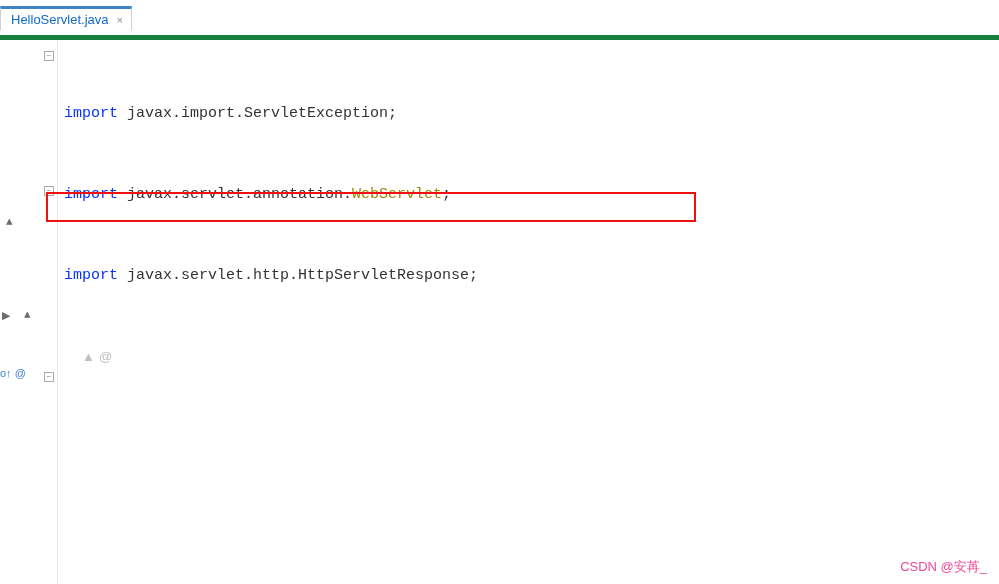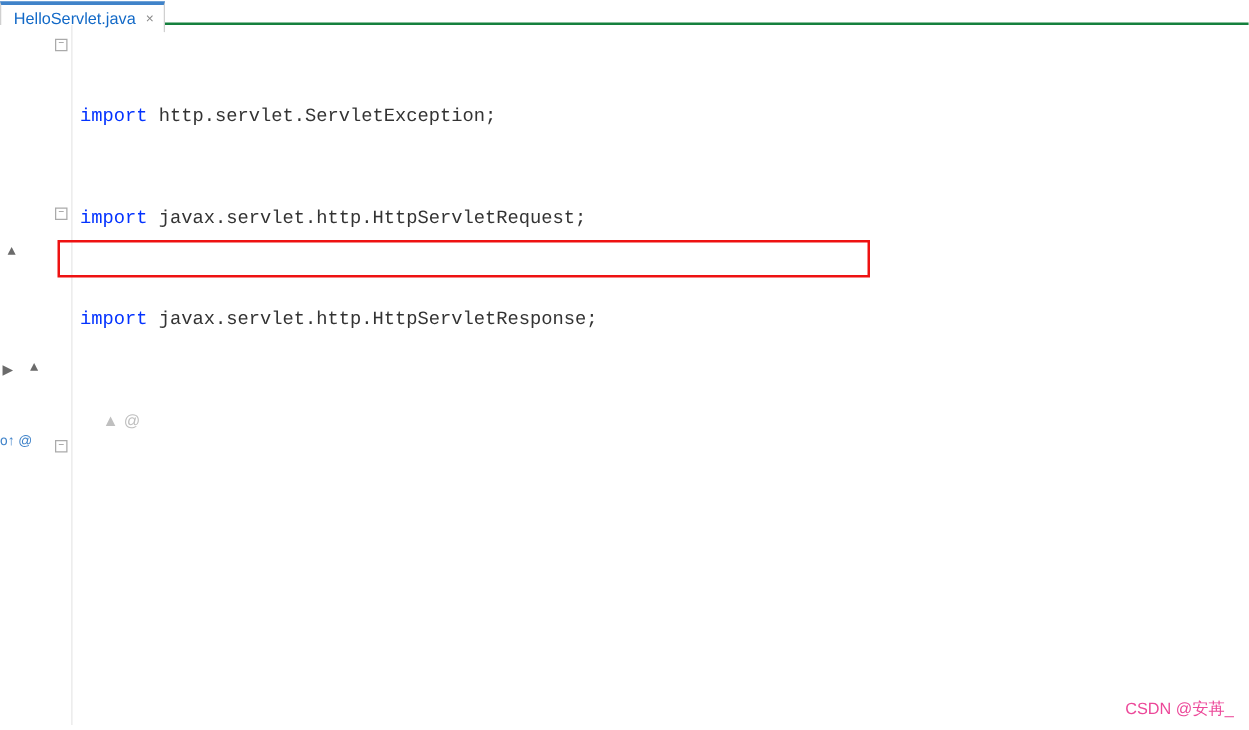--- a/index.html
+++ b/index.html
@@ -8,23 +8,23 @@
     font-size: 15px;
     background: #ffffff;
     color: #333;
     overflow: hidden;
     width: 999px;
     height: 584px;
     position: relative;
   }
   .tab-bar {
     display: flex;
-    align-items: flex-start;
-    height: 20px;
-    border-bottom: 2px solid #15803d;
+    align-items: center;
+    height: 40px;
+    border-bottom: 5px solid #15803d;
   }
   .tab {
     display: flex;
     align-items: center;
     height: 24px;
     padding: 0 8px 0 10px;
     background: #ffffff;
     border: 1px solid #d0d0d0;
     border-bottom: none;
     color: #1269c7;
@@ -127,22 +127,22 @@
     <span class="gutter-fold" style="top:11px;">−</span>
     <span class="gutter-fold" style="top:146px;">−</span>
     <span class="gutter-marker" style="top:176px;">▲</span>
     <span class="gutter-icon" style="top:269px; color:#6b6b6b;">▶</span>
     <span class="gutter-marker" style="top:269px; left:24px;">▲</span>
     <span class="gutter-icon" style="top:327px; left:0px; color:#4083c9;">o↑ @</span>
     <span class="gutter-fold" style="top:332px;">−</span>
   </div>
 
   <div class="code-area">
-    <div class="code-line"><span class="kw-imp">import</span> <span class="ident">http.servlet.</span><span class="ident">ServletException</span>;</div>
-    <div class="code-line"><span class="kw-imp">import</span> <span class="ident">javax.servlet.http.</span><span class="ident">HttpServletRequest</span>;</div>
+    <div class="code-line"><span class="kw-imp">import</span> <span class="ident">javax.import.</span><span class="ident">ServletException</span>;</div>
+    <div class="code-line"><span class="kw-imp">import</span> <span class="ident">javax.servlet.annotation.</span><span class="yellowish">WebServlet</span>;</div>
     <div class="code-line"><span class="kw-imp">import</span> <span class="ident">javax.servlet.http.</span><span class="ident">HttpServletResponse</span>;</div>
     <div class="code-line">  <span class="author-vcs"><span class="author-prefix-icon">▲</span> @</span></div>
     
     
     
     
     
     
     
     

